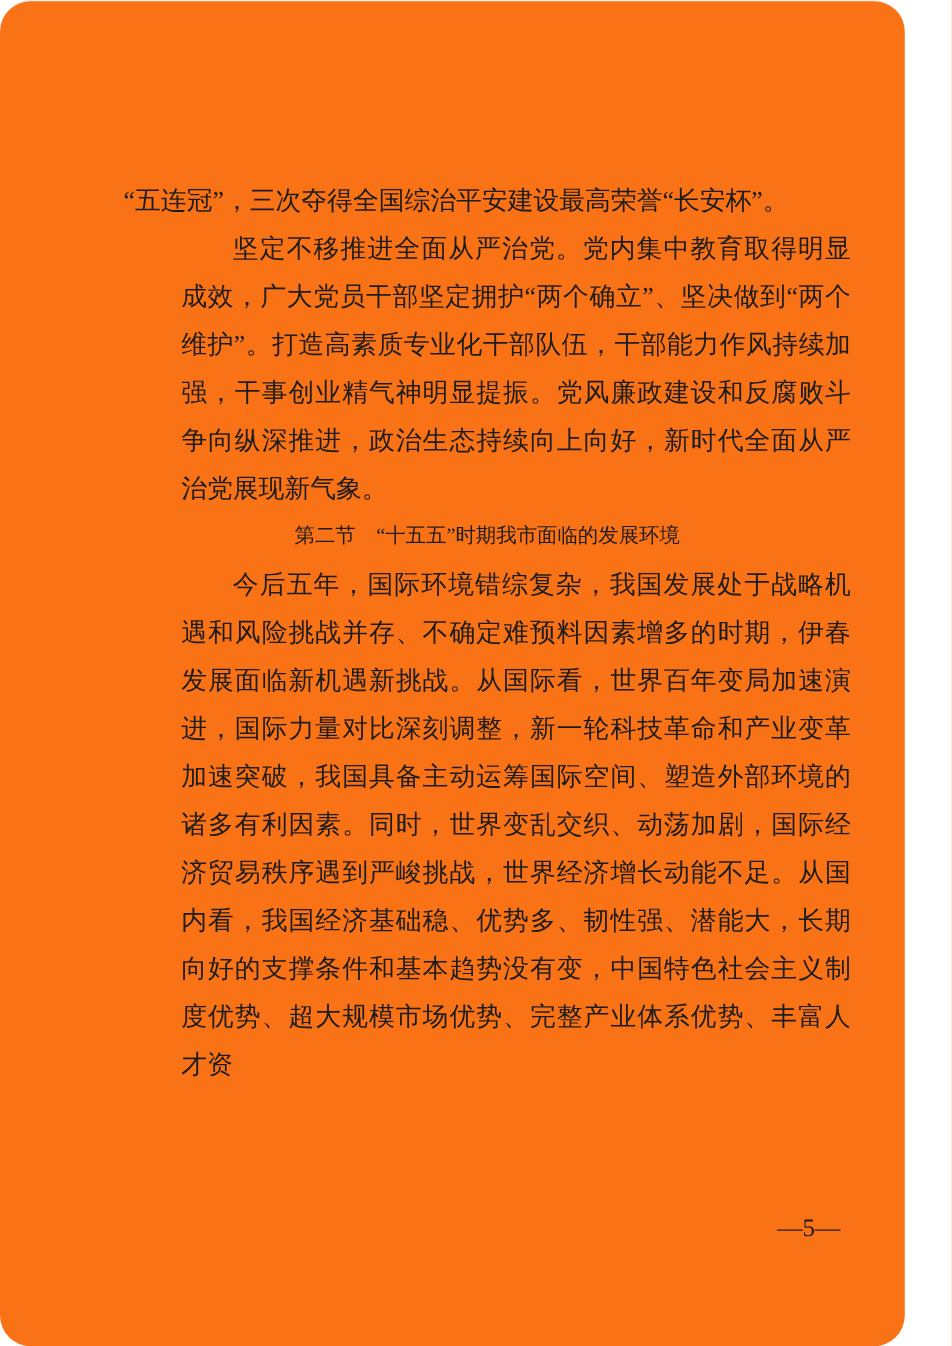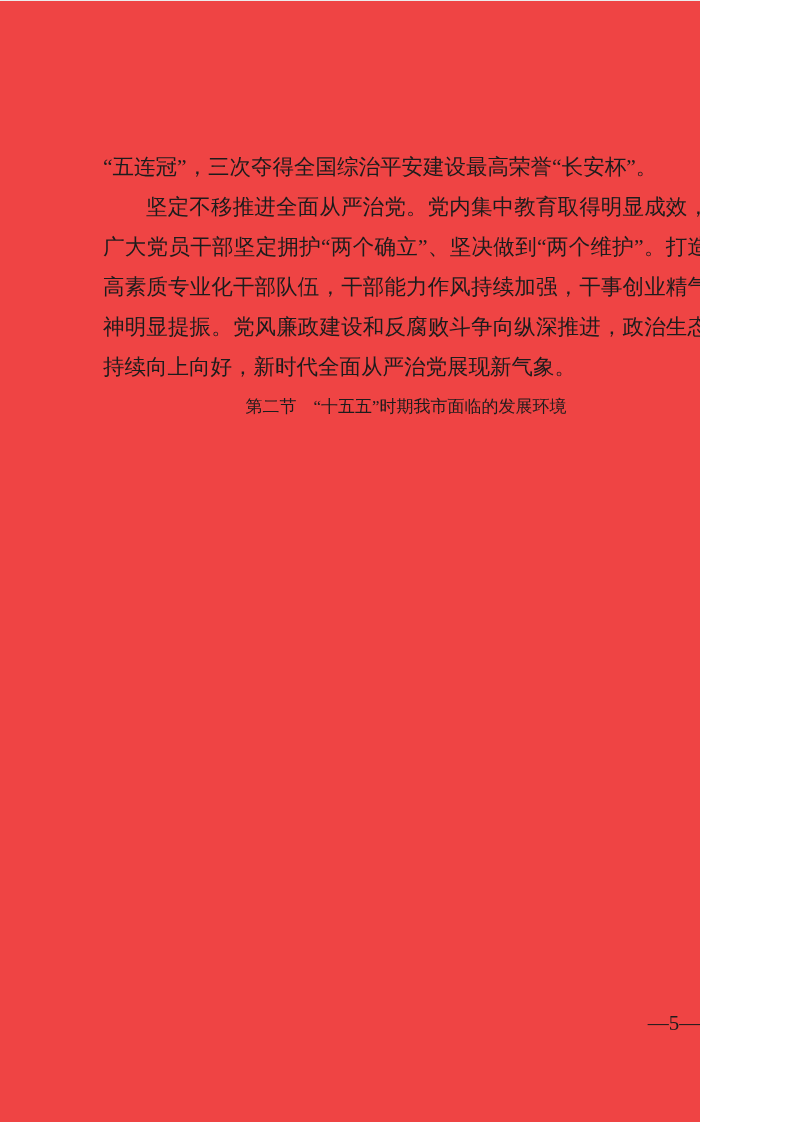--- a/index.html
+++ b/index.html
@@ -2,46 +2,48 @@
 <html><head>
 <meta charset="utf-8">
 <style>
   html, body {
     margin: 0;
     padding: 0;
     background: #ffffff;
   }
   .page {
     position: relative;
-    width: 700px;
+    width: 754px;
     height: 1122px;
-    background: #ef4444;
+    background: #f97316;
     overflow: hidden;
     border-top: 1px solid #ececec;
     box-sizing: border-box;
+    border-radius: 26px;
   }
   .text-body {
     position: absolute;
     left: 103px;
     top: 146px;
     width: 606px;
     font-family: "Liberation Serif", "DejaVu Serif", serif;
     font-size: 21.5px;
     line-height: 40px;
     color: #1c1c1c;
     text-align: justify;
     text-justify: inter-ideograph;
     word-break: break-all;
   }
   .para {
     margin: 0;
     padding: 0;
   }
   .para.indent {
     text-indent: 2em;
+    margin-left: 48px;
   }
   .section-heading {
     margin: 0;
     padding: 0;
     font-size: 17px;
     font-weight: normal;
     line-height: 40px;
     text-align: center;
     text-align-last: center;
     text-indent: 0;
@@ -70,17 +72,18 @@
 
     <p class="para">“五连冠”，三次夺得全国综治平安建设最高荣誉“长安杯”。</p>
 
     <p class="para indent">坚定不移推进全面从严治党。党内集中教育取得明显成效，广大党员干部坚定拥护“两个确立”、坚决做到“两个维护”。打造高素质专业化干部队伍，干部能力作风持续加强，干事创业精气神明显提振。党风廉政建设和反腐败斗争向纵深推进，政治生态持续向上向好，新时代全面从严治党展现新气象。</p>
 
 
     <h2 class="section-heading">
       <span class="section-number">第二节</span><span class="section-title">“十五五”时期我市面临的发展环境</span>
     </h2>
 
+    <p class="para indent">今后五年，国际环境错综复杂，我国发展处于战略机遇和风险挑战并存、不确定难预料因素增多的时期，伊春发展面临新机遇新挑战。从国际看，世界百年变局加速演进，国际力量对比深刻调整，新一轮科技革命和产业变革加速突破，我国具备主动运筹国际空间、塑造外部环境的诸多有利因素。同时，世界变乱交织、动荡加剧，国际经济贸易秩序遇到严峻挑战，世界经济增长动能不足。从国内看，我国经济基础稳、优势多、韧性强、潜能大，长期向好的支撑条件和基本趋势没有变，中国特色社会主义制度优势、超大规模市场优势、完整产业体系优势、丰富人才资</p>
 
   </div>
 
   <div class="page-number">—5—</div>
 </div>
 
 </body></html>

